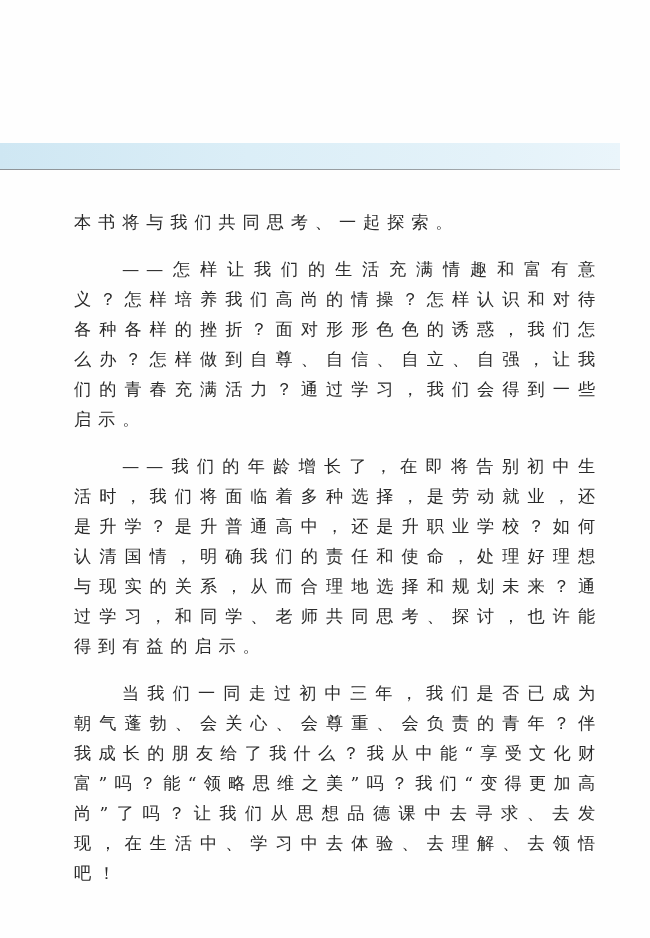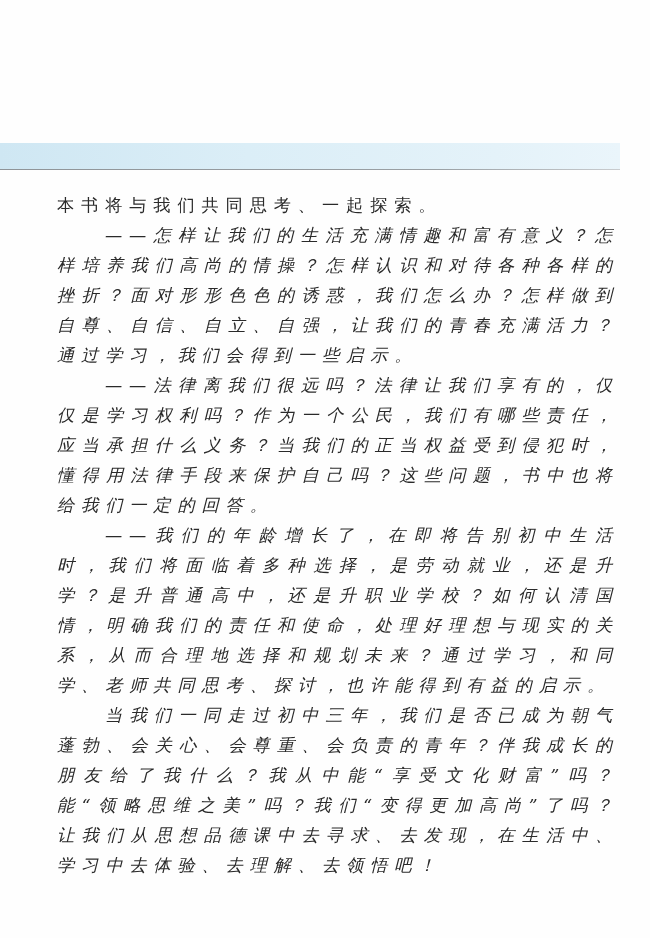--- a/index.html
+++ b/index.html
@@ -32,37 +32,35 @@
       height: 1px;
       background: linear-gradient(to right, #8f9498 0%, #9aa0a4 70%, #c9cccf 100%);
     }
     .page-body {
       position: absolute;
       left: 57px;
       top: 190px;
       width: 562px;
     }
     .para {
-      margin: 0;
+      margin: 17px;
       font-size: 17.2px;
       line-height: 30px;
       letter-spacing: 6.9px;
       text-align: justify;
       word-break: break-all;
     }
     .para.indent {
       text-indent: 48px;
-      font-style: italic;
     }
   </style>
 </head>
 <body>
 
 <div class="header-band"></div>
 <div class="header-rule"></div>
 
 <div class="page-body">
   <p class="para">本书将与我们共同思考、一起探索。</p>
   <p class="para indent">——怎样让我们的生活充满情趣和富有意义？怎样培养我们高尚的情操？怎样认识和对待各种各样的挫折？面对形形色色的诱惑，我们怎么办？怎样做到自尊、自信、自立、自强，让我们的青春充满活力？通过学习，我们会得到一些启示。</p>
-  <p class="para indent">——法律离我们很远吗？法律让我们享有的，仅仅是学习权利吗？作为一个公民，我们有哪些责任，应当承担什么义务？当我们的正当权益受到侵犯时，懂得用法律手段来保护自己吗？这些问题，书中也将给我们一定的回答。</p>
   <p class="para indent">——我们的年龄增长了，在即将告别初中生活时，我们将面临着多种选择，是劳动就业，还是升学？是升普通高中，还是升职业学校？如何认清国情，明确我们的责任和使命，处理好理想与现实的关系，从而合理地选择和规划未来？通过学习，和同学、老师共同思考、探讨，也许能得到有益的启示。</p>
   <p class="para indent">当我们一同走过初中三年，我们是否已成为朝气蓬勃、会关心、会尊重、会负责的青年？伴我成长的朋友给了我什么？我从中能“享受文化财富”吗？能“领略思维之美”吗？我们“变得更加高尚”了吗？让我们从思想品德课中去寻求、去发现，在生活中、学习中去体验、去理解、去领悟吧！</p>
 </div>
 
 </body></html>

